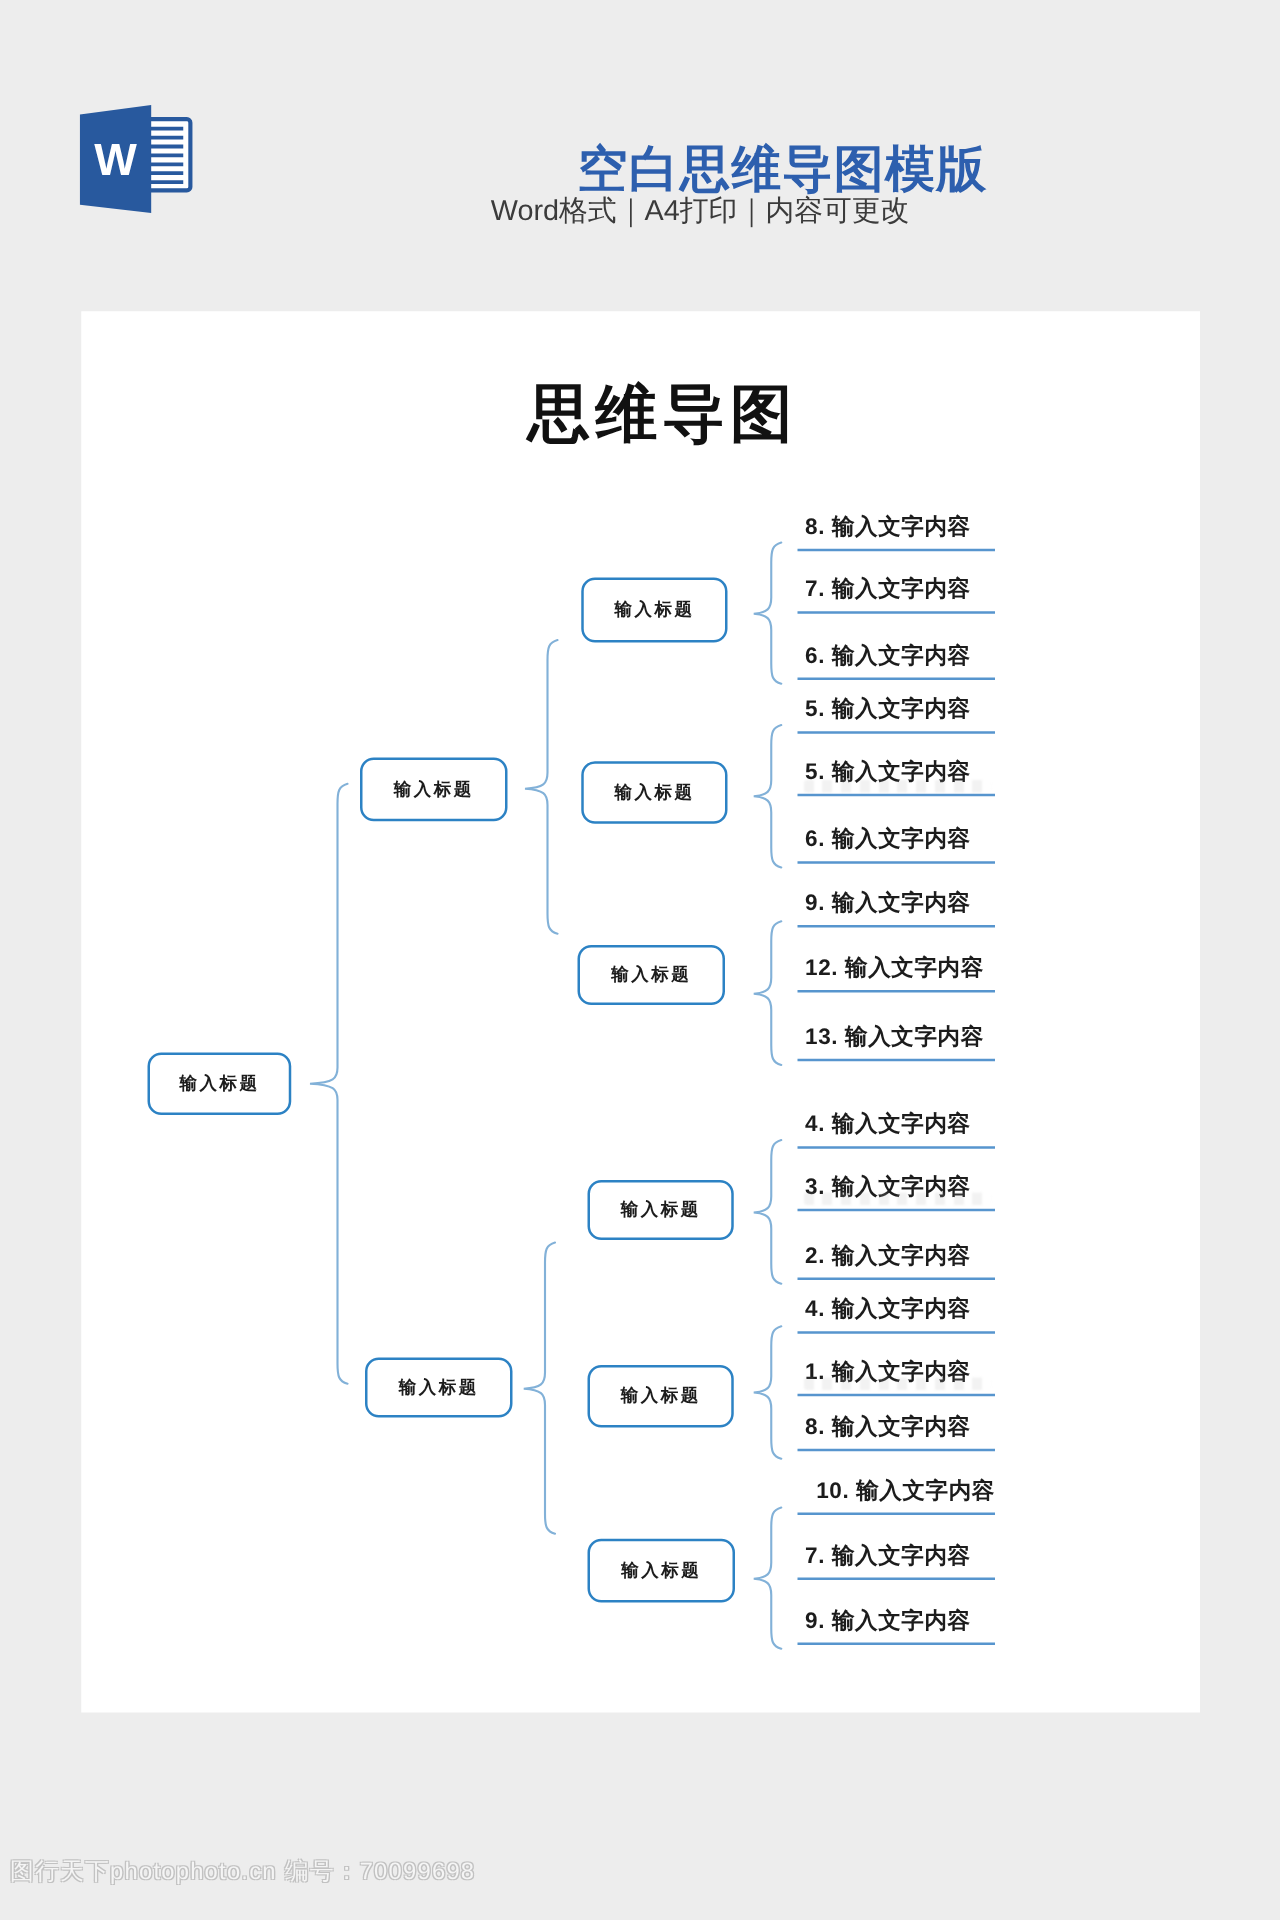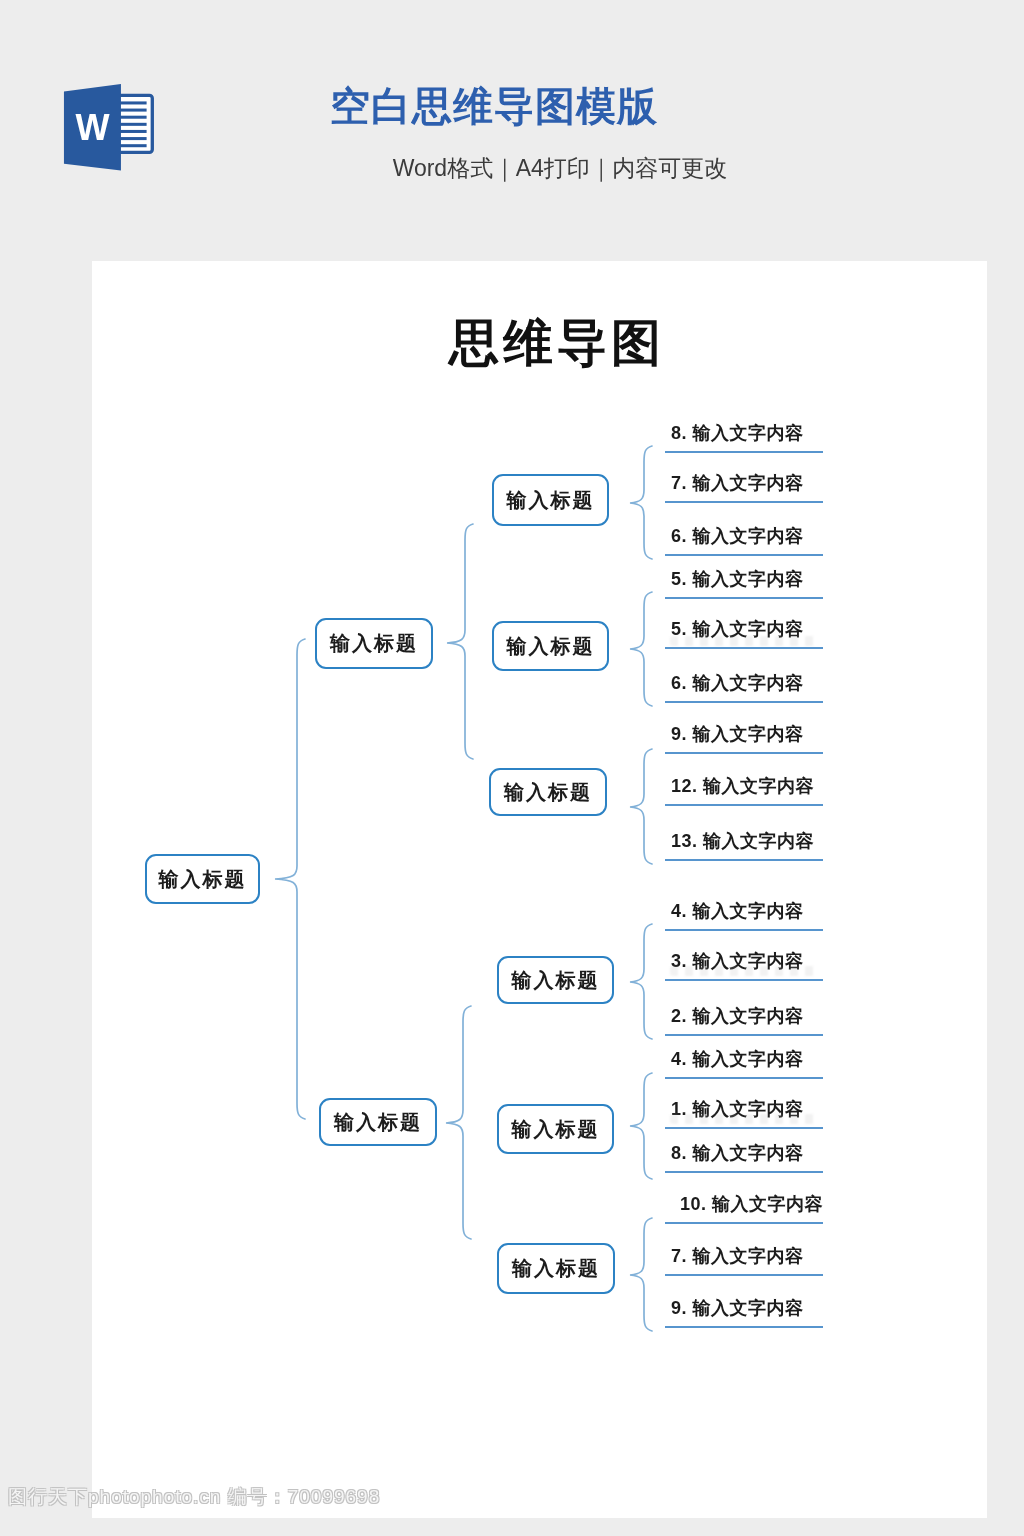--- a/index.html
+++ b/index.html
@@ -9,49 +9,48 @@
     font-family:"Liberation Sans","DejaVu Sans",sans-serif;
     position:relative;overflow:hidden;
     -webkit-font-smoothing:antialiased;
   }
   .screen{position:absolute;inset:0;}
 
   
   .header{position:absolute;left:0;top:0;width:1024px;height:255px;}
   .word-icon{position:absolute;left:63px;top:83px;width:95px;height:95px;}
   .header-title{
-    position:absolute;left:330px;top:79px;width:460px;
-    text-align:left;font-size:40px;font-weight:bold;color:#2d5fae;
+    position:absolute;left:330px;top:108px;width:460px;
+    text-align:right;font-size:40px;font-weight:bold;color:#2d5fae;
     letter-spacing:1px;white-space:nowrap;
   }
   .header-subtitle{
     position:absolute;left:330px;top:153px;width:460px;
     text-align:center;font-size:23px;color:#3b3b3b;white-space:nowrap;
   }
 
   
   .page{
-    position:absolute;left:65px;top:261px;width:895px;height:1263px;
+    position:absolute;left:65px;top:249px;width:895px;height:1121px;
     background:#ffffff;
-    margin-left:27px;
   }
   .doc-title{
     position:absolute;left:20px;top:52px;width:890px;
     text-align:center;font-size:50px;line-height:60px;font-weight:900;
     color:#111111;letter-spacing:4px;
   }
 
   .connectors{position:absolute;left:0;top:0;width:895px;height:1263px;}
   .connectors path{fill:none;stroke:#82b1d8;stroke-width:1.7;stroke-linecap:round;}
 
   .node{
     position:absolute;box-sizing:border-box;
     background:#ffffff;border:2.5px solid #2c82c4;border-radius:11px;
     display:flex;align-items:center;justify-content:center;
-    font-size:20px;font-weight:bold;color:#1c1c1c;letter-spacing:2px;
+    font-size:14px;font-weight:bold;color:#1c1c1c;letter-spacing:2px;
     white-space:nowrap;
   }
 
   .leaf{
     position:absolute;left:573px;width:158px;box-sizing:border-box;
     border-bottom:2px solid #5795ce;padding:0 0 7px 6px;
     font-size:18px;line-height:22px;font-weight:bold;color:#1c1c1c;
     white-space:nowrap;letter-spacing:0.5px;
   }
 

